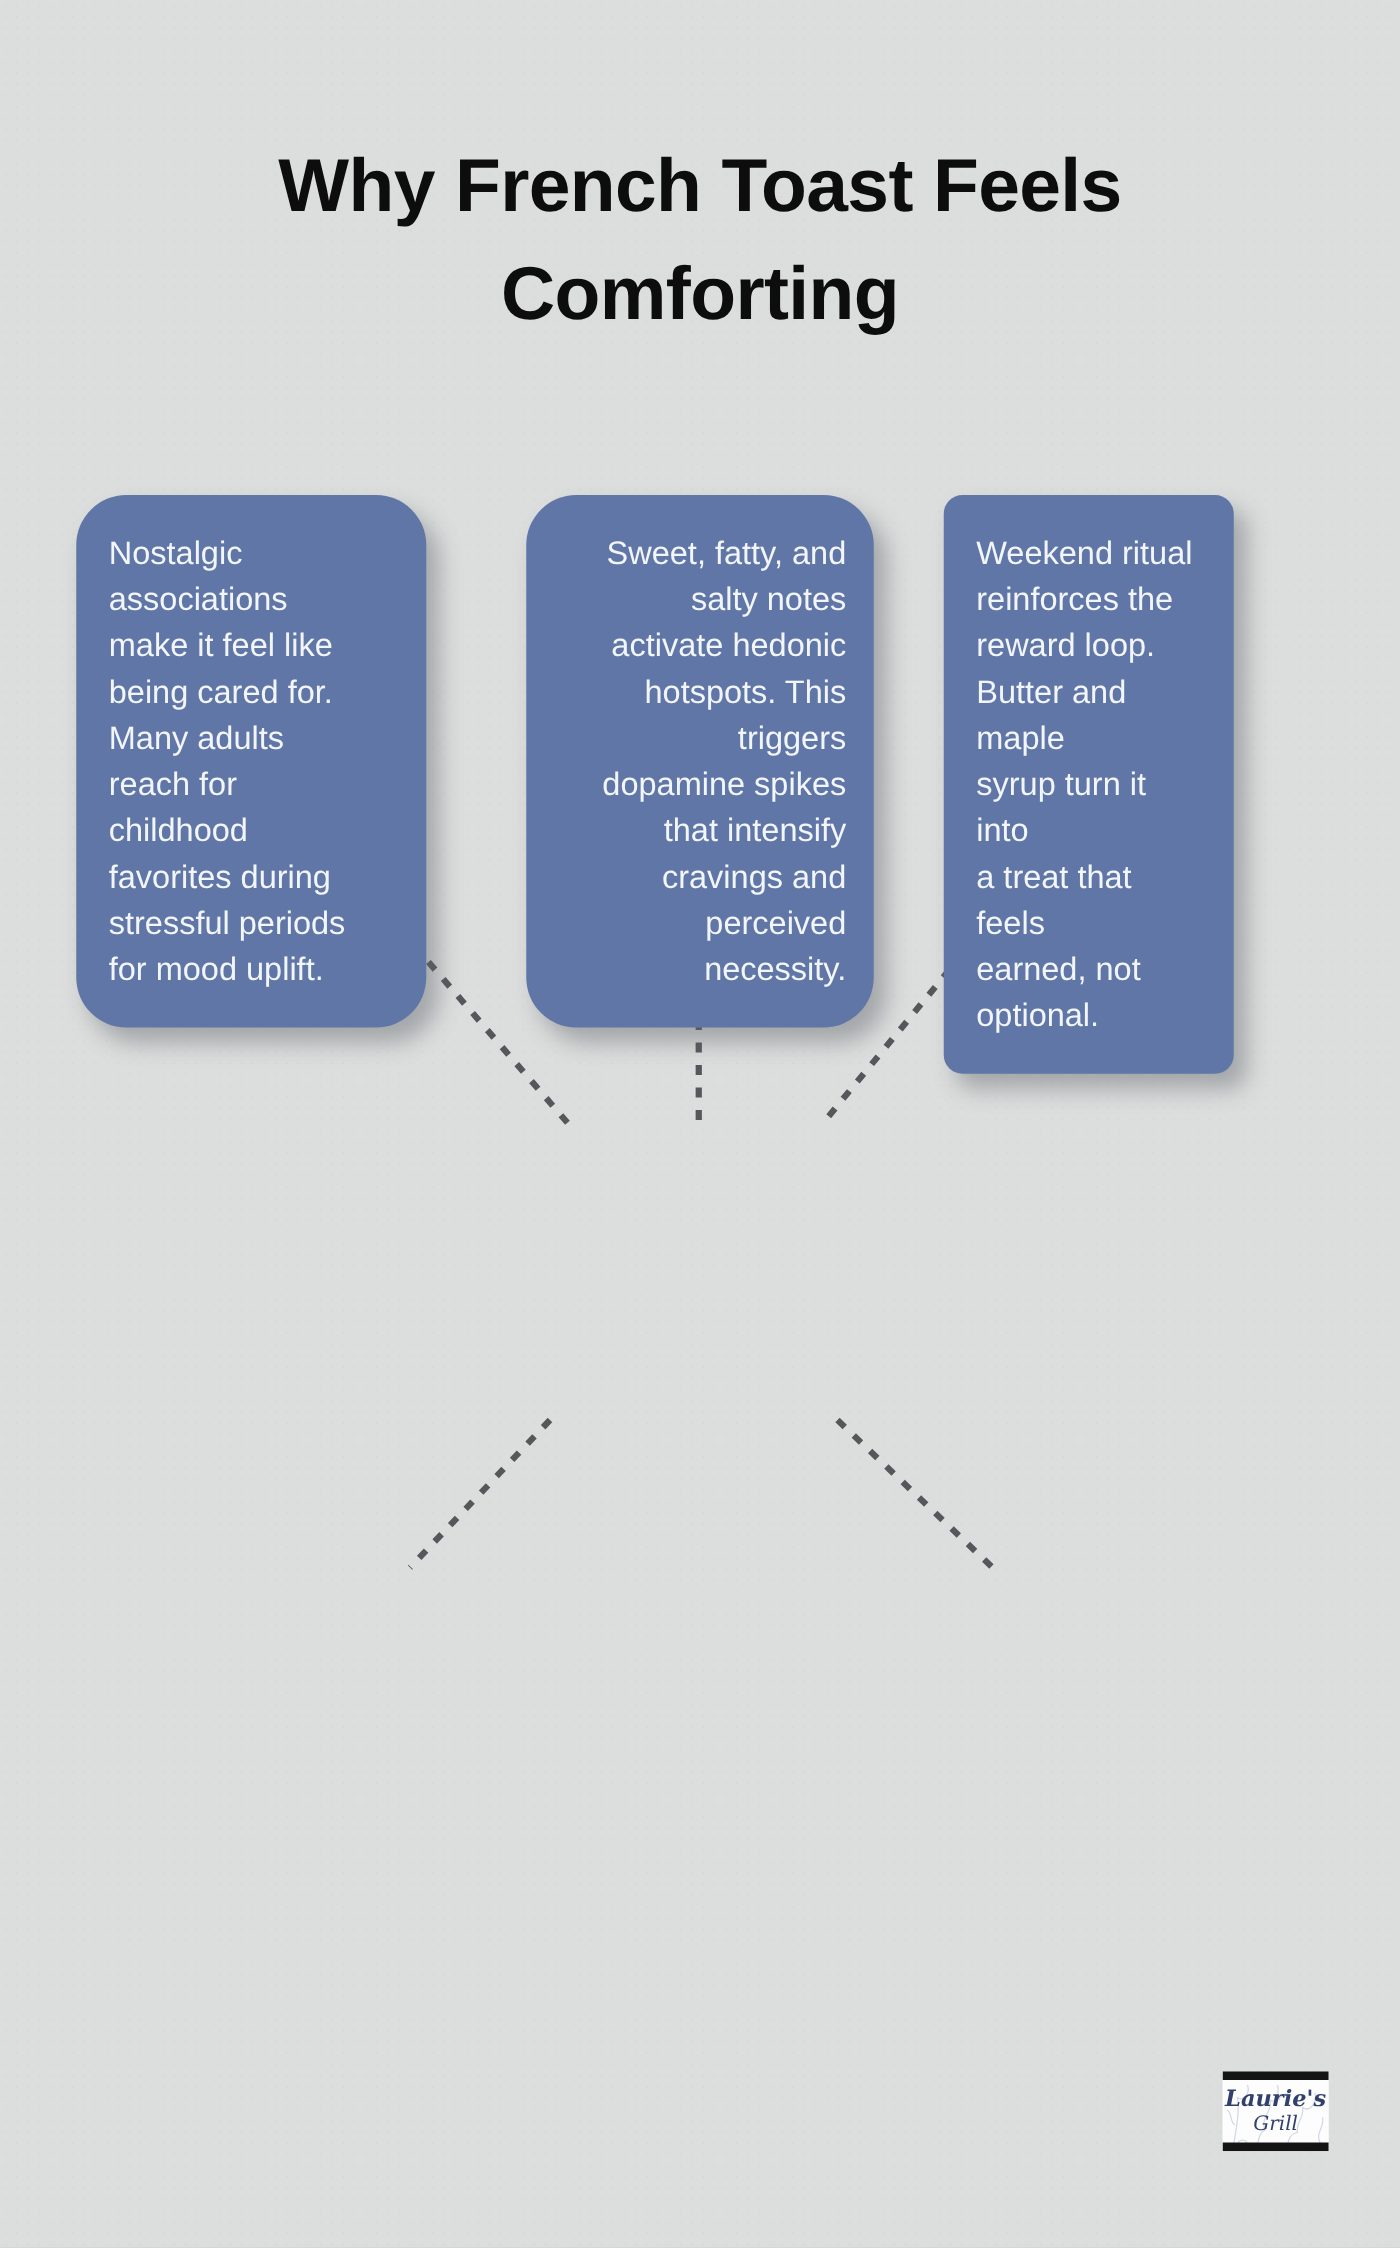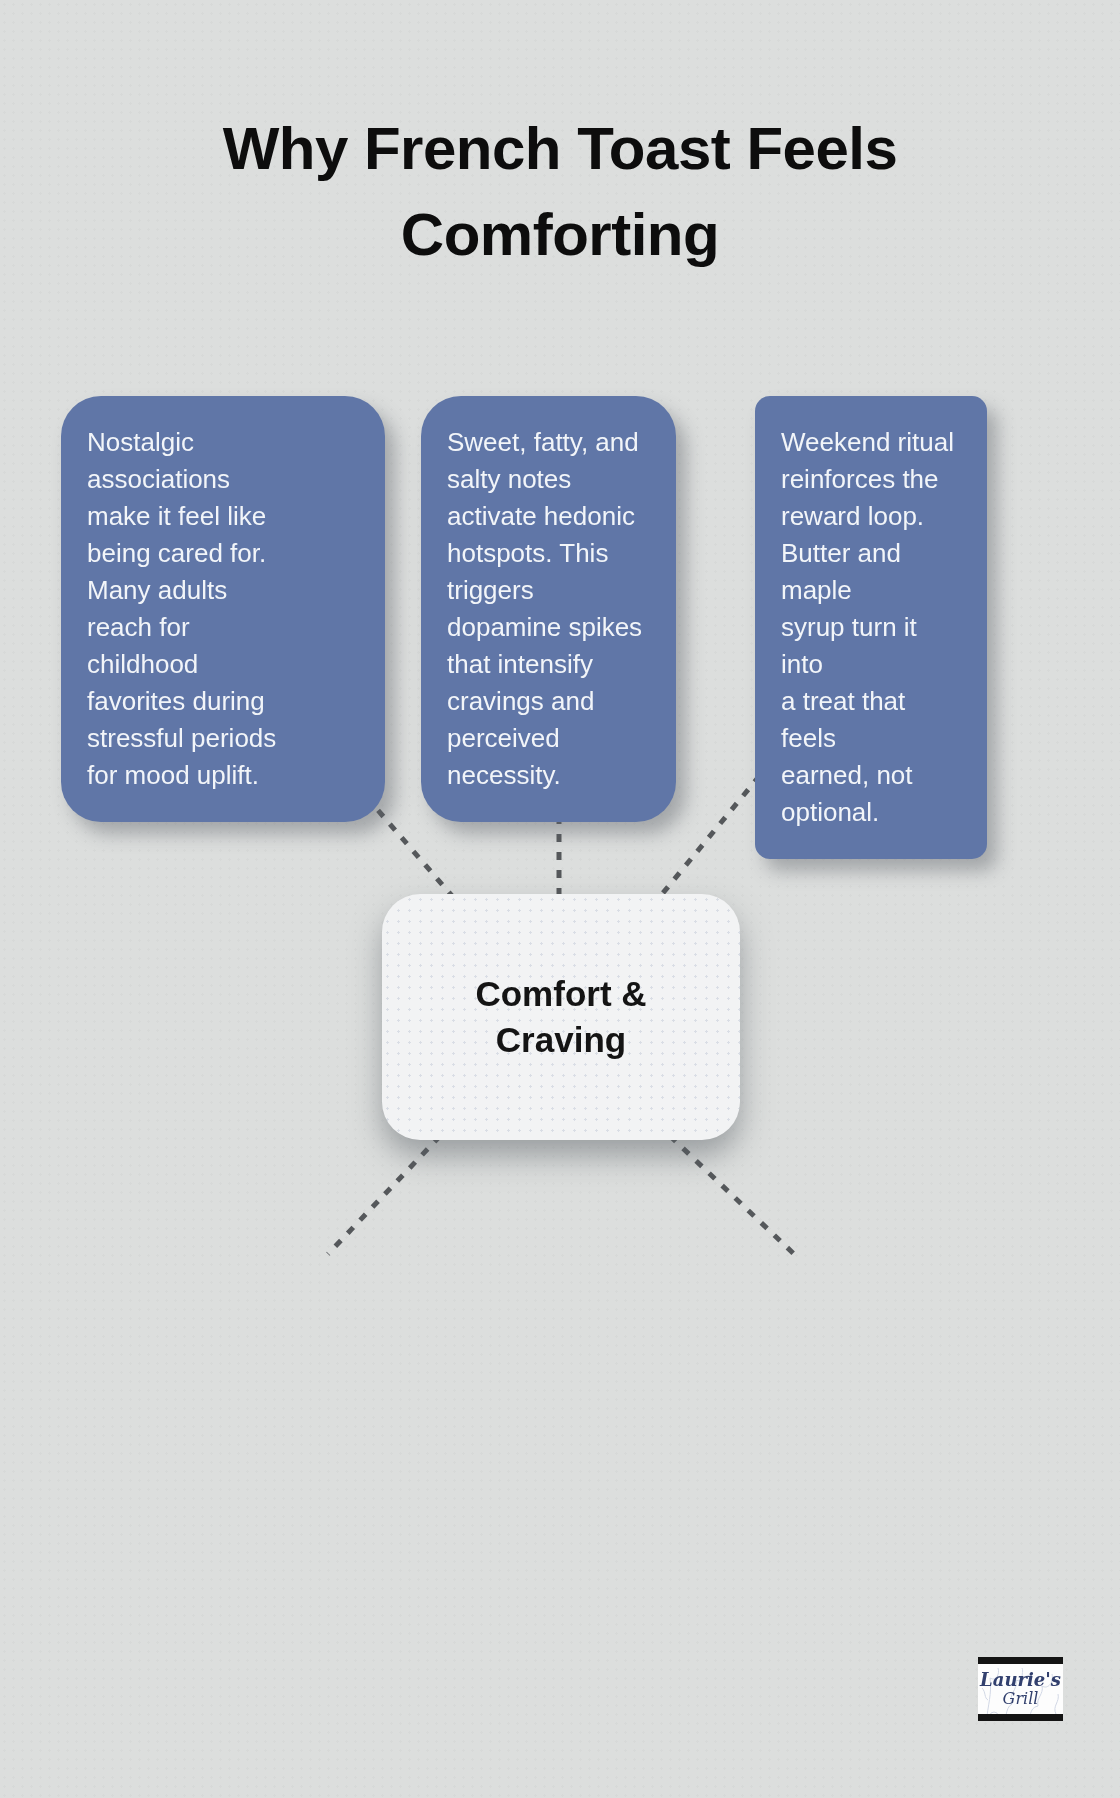--- a/index.html
+++ b/index.html
@@ -58,22 +58,22 @@
     padding:28px 22px 28px 26px;
     box-shadow:10px 12px 18px rgba(96,100,106,0.45);
   }
   .node p{
     margin:0;
     font-size:26px;
     line-height:37px;
     color:var(--node-text);
     white-space:pre-line;
   }
-  .node-tl{left:61px;  top:396px; width:324px;}
-  .node-tm{left:421px; top:396px; width:255px;}
+  .node-tl{left:61px;  top:396px; width:280px;}
+  .node-tm{left:421px; top:396px; width:278px;text-align:right;}
   .node-tr{left:755px; top:396px; width:232px;border-radius:15px;}
   .node-bl{left:60px;  top:1207px; width:283px;}
   .node-br{left:780px; top:1207px; width:283px;}
   .center-node{
     position:absolute;
     z-index:3;
     left:382px; top:894px;
     width:358px; height:246px;
     background-color:var(--center-fill);
     background-image:radial-gradient(rgba(90,110,150,0.16) 1.2px, transparent 1.4px);
@@ -172,24 +172,20 @@
     <p>Weekend ritual
 reinforces the
 reward loop.
 Butter and maple
 syrup turn it into
 a treat that feels
 earned, not
 optional.</p>
   </div>
 
-  <div class="center-node">
-    <div class="label">Comfort &amp;
-Craving</div>
-  </div>
 
 
 
   <div class="logo">
     <div class="bar top"></div>
     <svg class="sketch" width="85" height="69" viewBox="0 0 85 69" aria-hidden="true">
       <g fill="none" stroke="#c3cbdd" stroke-width="1" opacity="0.75">
         <path d="M8 60 C10 40 14 30 12 14 C18 18 22 10 20 4"></path>
         <path d="M22 64 C30 58 26 44 34 40 C30 30 40 26 38 16 C44 20 48 8 54 12"></path>
         <path d="M48 62 C54 54 50 44 60 42 C58 34 66 30 64 22 C70 26 76 18 74 10"></path>

